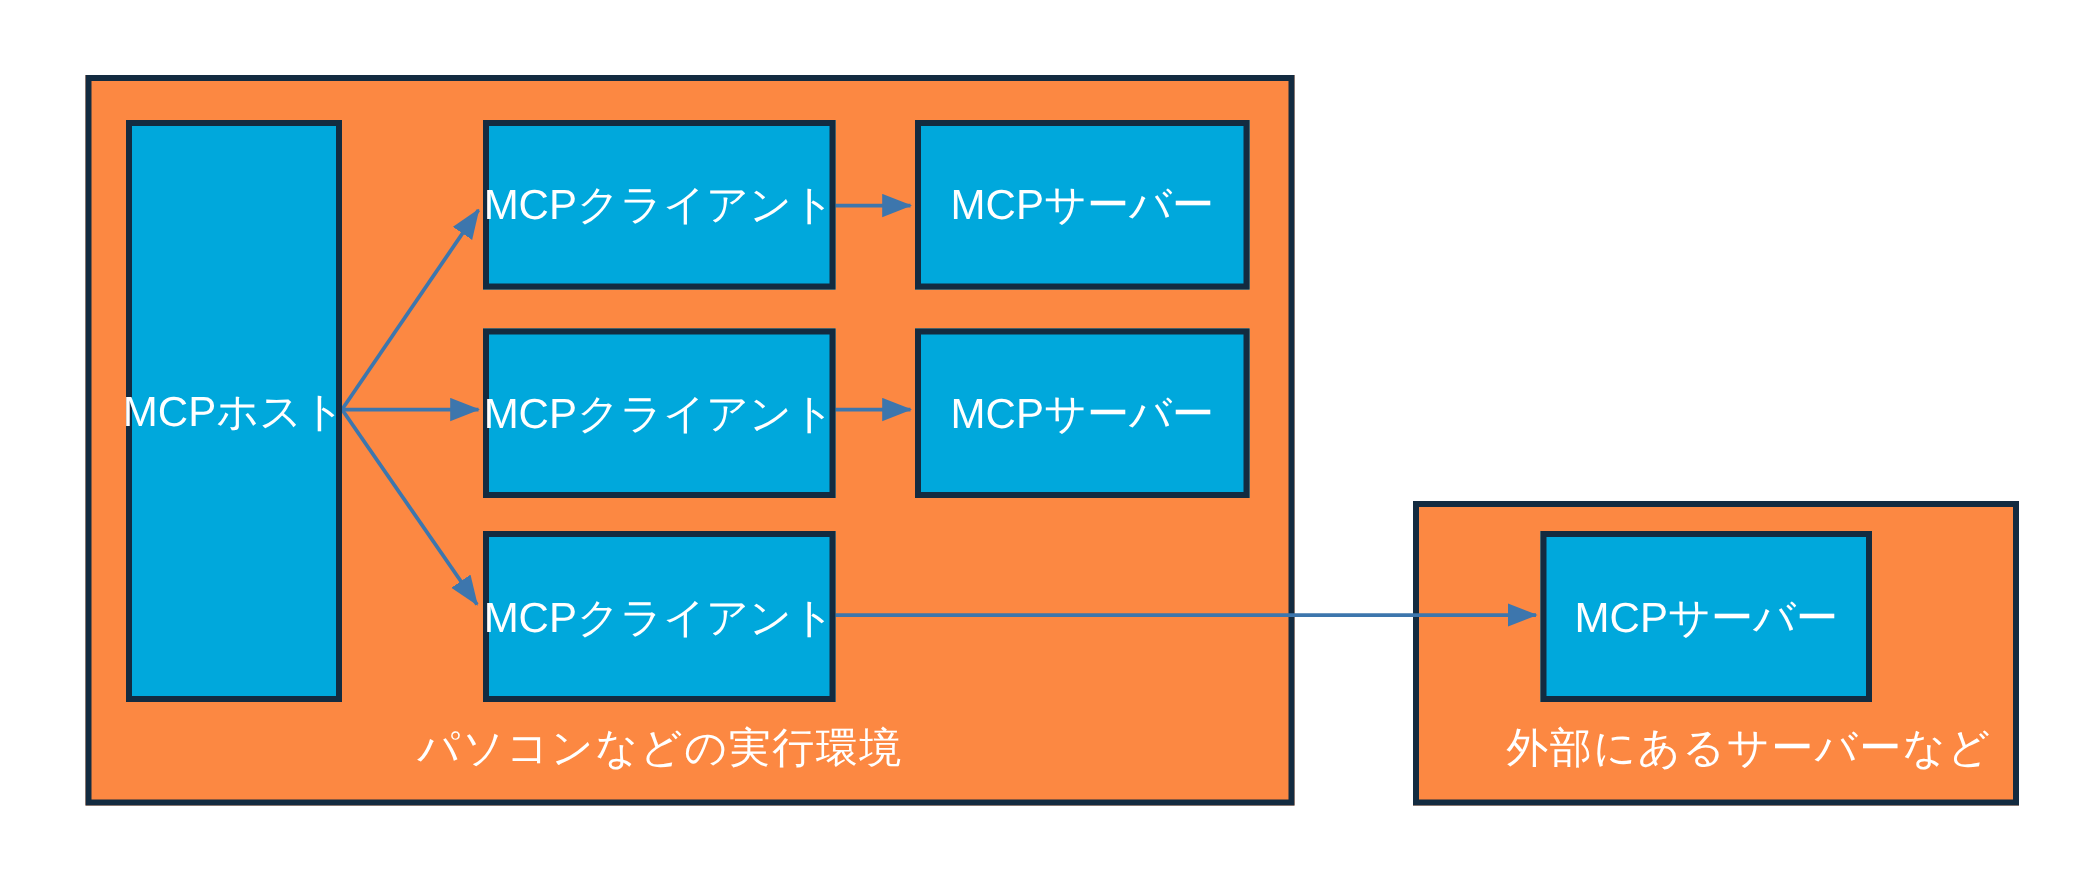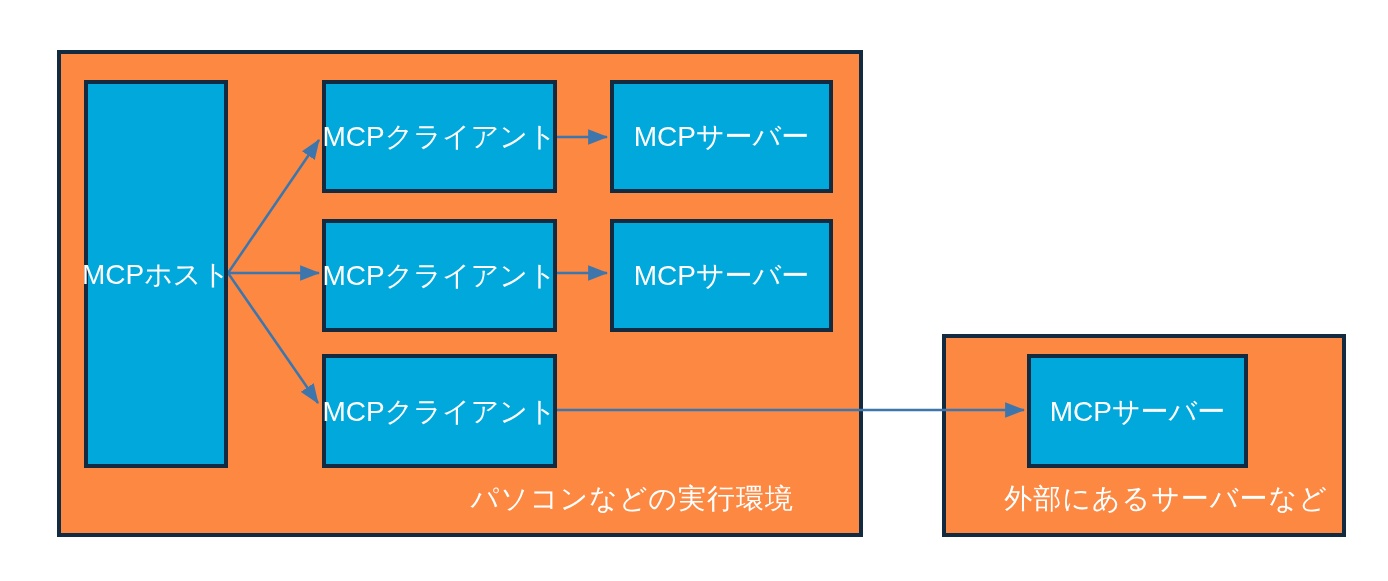--- a/index.html
+++ b/index.html
@@ -58,21 +58,21 @@
   .node-server2 { left: 610px;  top: 219px; width: 223px; height: 113px; }
   .node-server-ext { left: 1027px; top: 354px; width: 221px; height: 114px; }
   .env-label {
     position: absolute;
     color: #ffffff;
     font-size: 28px;
     line-height: 34px;
     text-align: center;
     letter-spacing: 1px;
   }
-  .env-label-local    { left: 54px;  top: 482px; width: 740px; text-align: right; }
+  .env-label-local    { left: 70px;  top: 482px; width: 740px; }
   .env-label-external { left: 942px; top: 482px; width: 448px; }
 </style>
 </head>
 <body>
 
 <div class="stage">
 
   <div class="env env-local"></div>
   <div class="env env-external"></div>
 

